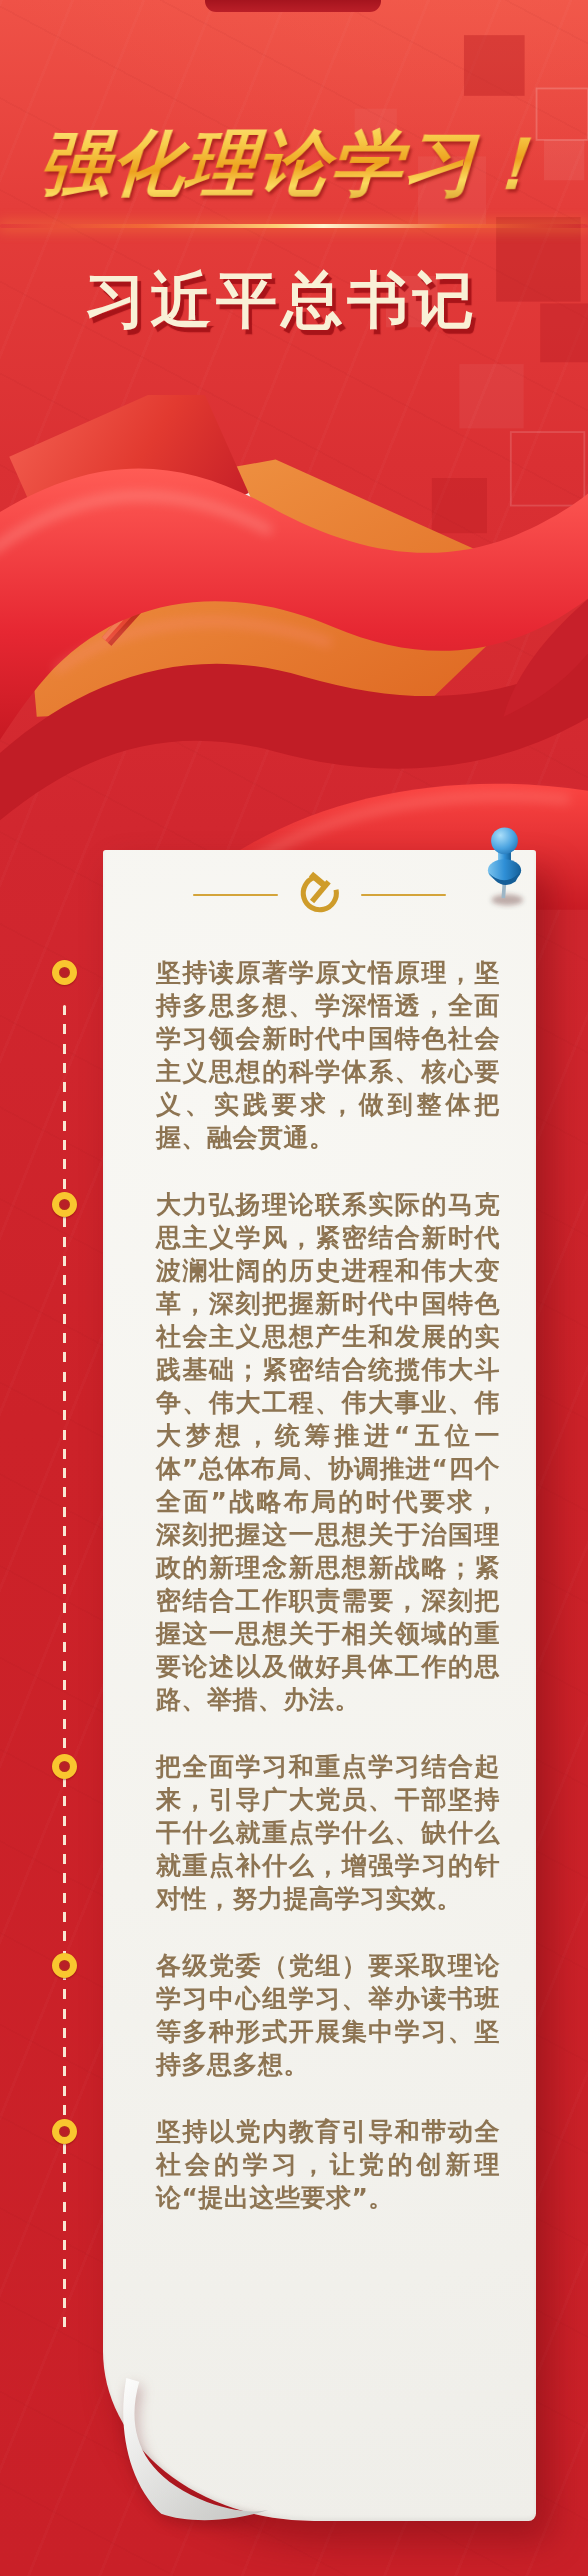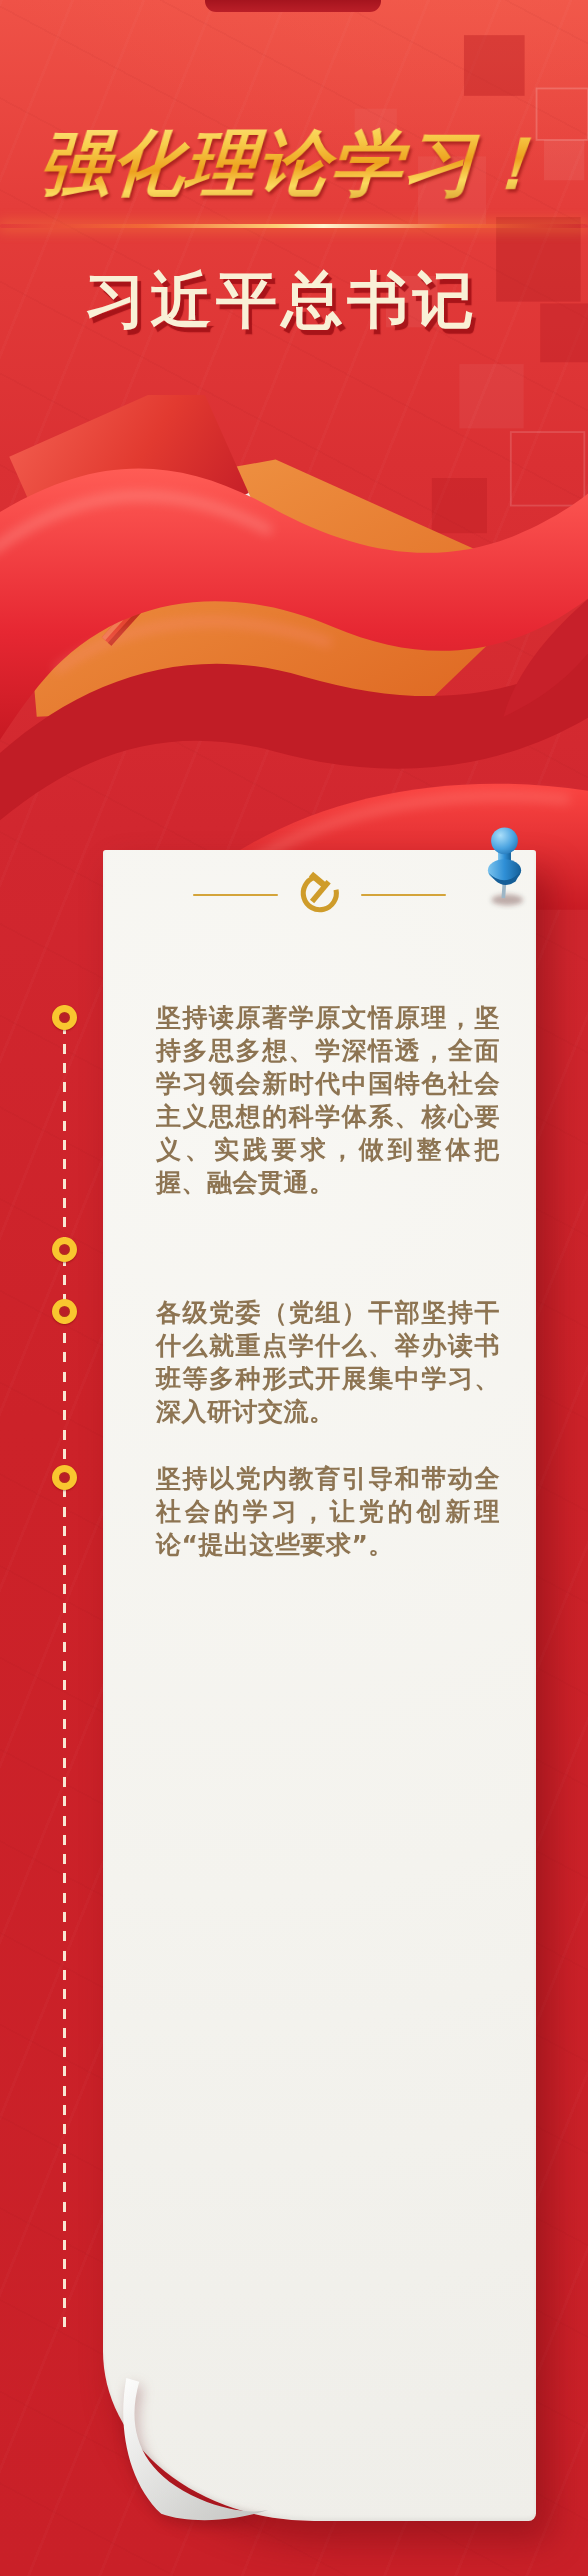--- a/index.html
+++ b/index.html
@@ -40,21 +40,21 @@
     box-shadow:14.7px 20px 35px rgba(108,8,14,.42), inset 0 -2.8px 4.6px rgba(0,0,0,.05);}
   .curl{position:absolute;left:108px;top:2374px;z-index:6;pointer-events:none;
     filter:drop-shadow(3.7px 6.4px 6.4px rgba(95,5,10,.28));}
   .pin{position:absolute;left:474px;top:826px;z-index:8;pointer-events:none;}
   .emblem-row{position:absolute;left:103px;top:871px;width:433px;z-index:7;
     display:flex;align-items:center;justify-content:center;gap:18.4px;}
   .divider-line{width:85px;height:1.8px;background:#d4a43a;border-radius:0.9px;}
   .connector{position:absolute;left:63px;top:1005px;width:2.8px;height:1331px;z-index:5;
     background:repeating-linear-gradient(180deg,#fbf2dc 0 10px, transparent 10px 19.3px);
     border-radius:1.8px;opacity:.95;}
-  .req-list{position:absolute;left:52px;top:1001px;width:482px;z-index:7;}
+  .req-list{position:absolute;left:52px;top:956px;width:482px;z-index:7;}
   .req-item{display:flex;margin-bottom:34px;}
   .ring{flex:0 0 auto;width:11px;height:11px;margin-top:3.7px;margin-right:79px;
     border:7.4px solid #f9c62f;border-radius:50%;background:#b91f27;
     box-shadow:0 0.9px 1.8px rgba(110,0,0,.45), inset 0 0 0 0.9px rgba(160,100,0,.3);}
   .req-text{width:344px;font-size:25px;line-height:33px;letter-spacing:0.5px;
     color:#8d7452;font-weight:600;text-align:justify;overflow-wrap:break-word;}
 </style>
 </head>
 <body>
 
@@ -183,24 +183,29 @@
 
   <div class="connector"></div>
 
   <div class="req-list">
     <div class="req-item">
       <div class="ring"></div>
       <div class="req-text">坚持读原著学原文悟原理，坚持多思多想、学深悟透，全面学习领会新时代中国特色社会主义思想的科学体系、核心要义、实践要求，做到整体把握、融会贯通。</div>
     </div>
     <div class="req-item">
       <div class="ring"></div>
-    </div>
-    <div class="req-item">
-      <div class="ring"></div>
-      <div class="req-text">各级党委（党组）干部坚持干什么就重点学什么、举办读书班等多种形式开展集中学习、深入研讨交流。</div>
+      <div class="req-text">大力弘扬理论联系实际的马克思主义学风，紧密结合新时代波澜壮阔的历史进程和伟大变革，深刻把握新时代中国特色社会主义思想产生和发展的实践基础；紧密结合统揽伟大斗争、伟大工程、伟大事业、伟大梦想，统筹推进“五位一体”总体布局、协调推进“四个全面”战略布局的时代要求，深刻把握这一思想关于治国理政的新理念新思想新战略；紧密结合工作职责需要，深刻把握这一思想关于相关领域的重要论述以及做好具体工作的思路、举措、办法。</div>
+    </div>
+    <div class="req-item">
+      <div class="ring"></div>
+      <div class="req-text">把全面学习和重点学习结合起来，引导广大党员、干部坚持干什么就重点学什么、缺什么就重点补什么，增强学习的针对性，努力提高学习实效。</div>
+    </div>
+    <div class="req-item">
+      <div class="ring"></div>
+      <div class="req-text">各级党委（党组）要采取理论学习中心组学习、举办读书班等多种形式开展集中学习、坚持多思多想。</div>
     </div>
     <div class="req-item">
       <div class="ring"></div>
       <div class="req-text">坚持以党内教育引导和带动全社会的学习，让党的创新理论“提出这些要求”。</div>
     </div>
   </div>
 
 </div>
 
 

